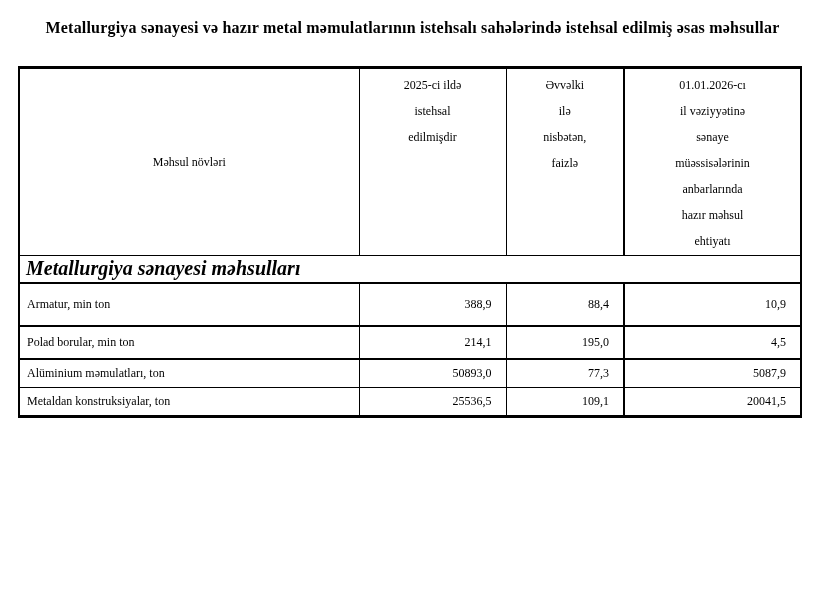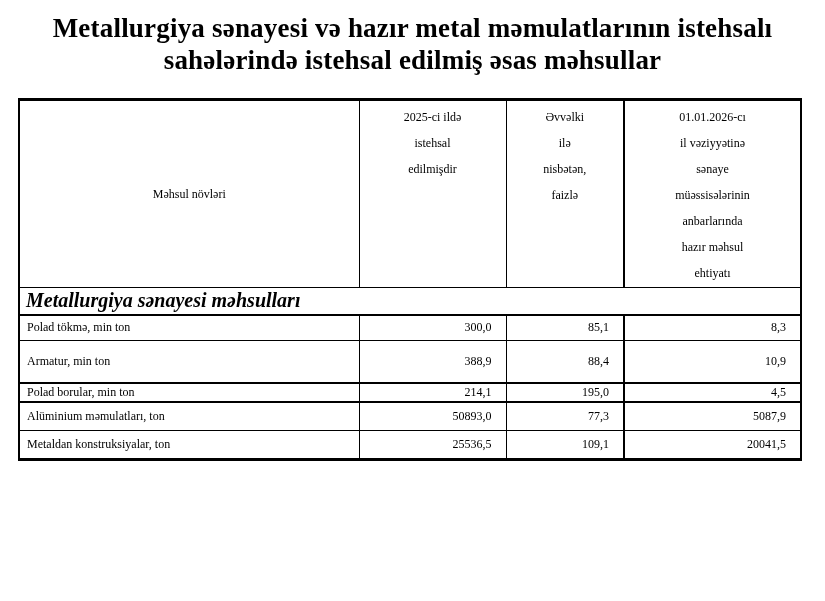--- a/index.html
+++ b/index.html
@@ -11,21 +11,21 @@
     font-family: "Liberation Serif", serif;
     color: #000000;
     overflow: hidden;
   }
   .title {
     padding-top: 12px;
     width: 805px;
     margin: 0 auto;
     text-align: center;
     font-weight: bold;
-    font-size: 27px;
+    font-size: 16px;
     line-height: 32px;
     letter-spacing: 0.2px;
   }
   table.main {
     border-collapse: collapse;
     table-layout: fixed;
     width: 782px;
     margin: 22px 0 0 18px;
     border: 2px solid #000;
     border-top-width: 3px;
@@ -103,35 +103,29 @@
 müəssisələrinin
 anbarlarında
 hazır məhsul
 ehtiyatı</th>
     </tr>
 
     <tr class="thick-bottom" style="height:27px">
       <td class="section" colspan="4">Metallurgiya sənayesi məhsulları</td>
     </tr>
 
-    <tr style="height:25px">
-      <td class="label">Polad tökmə, min ton</td>
-      <td class="num">300,0</td>
-      <td class="num">85,1</td>
-      <td class="num thick-left">8,3</td>
-    </tr>
 
     <tr class="thick-bottom" style="height:43px">
       <td class="label">Armatur, min ton</td>
       <td class="num">388,9</td>
       <td class="num">88,4</td>
       <td class="num thick-left">10,9</td>
     </tr>
 
-    <tr class="thick-bottom" style="height:19px">
+    <tr class="thick-bottom" style="height:33px">
       <td class="label">Polad borular, min ton</td>
       <td class="num">214,1</td>
       <td class="num">195,0</td>
       <td class="num thick-left">4,5</td>
     </tr>
 
 
     <tr style="height:28px">
       <td class="label">Alüminium məmulatları, ton</td>
       <td class="num">50893,0</td>

